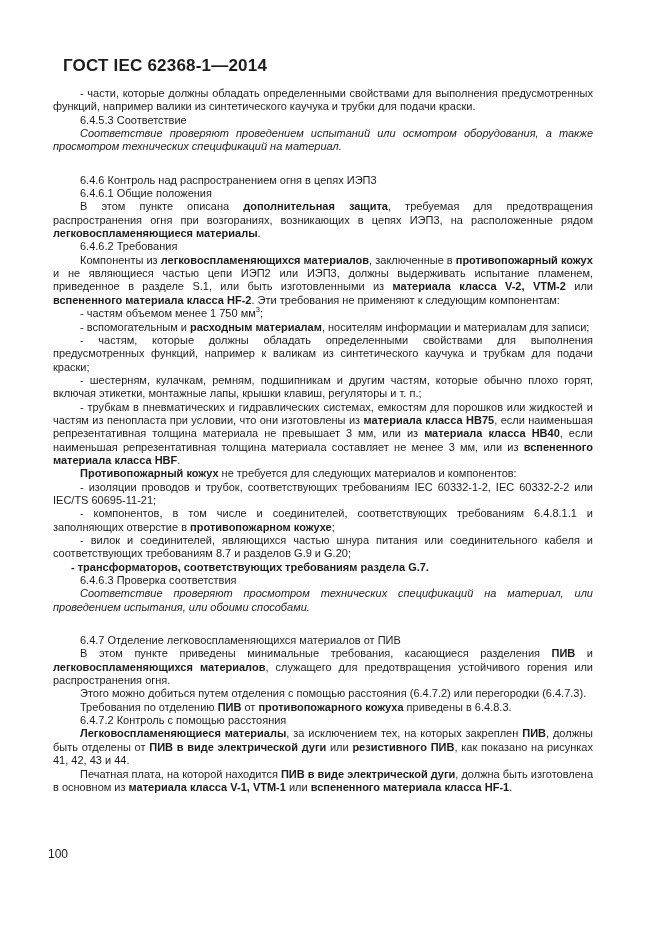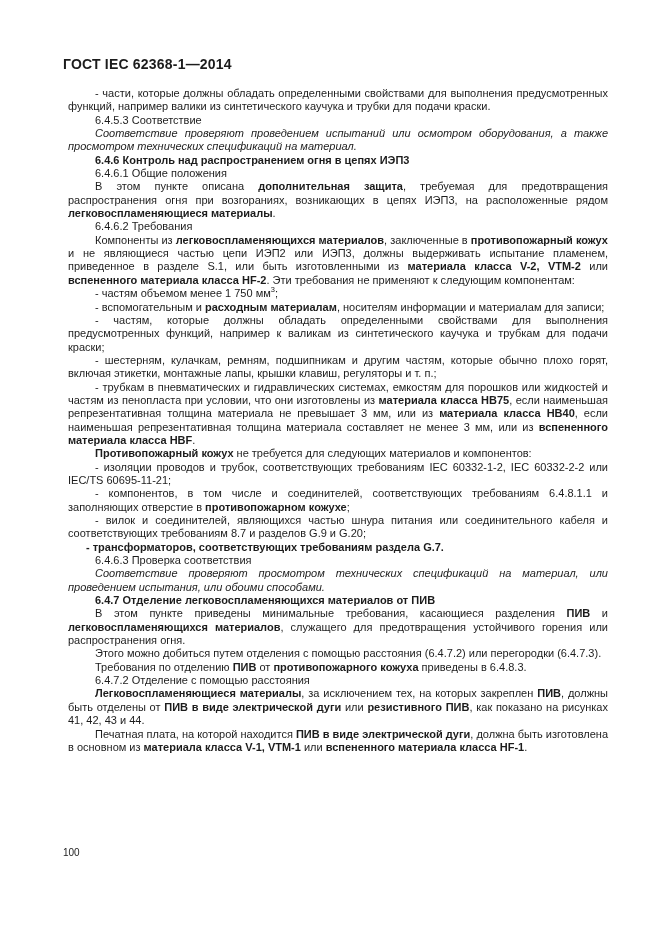--- a/index.html
+++ b/index.html
@@ -7,38 +7,38 @@
     width:661px; height:935px;
     background:#ffffff;
     position:relative;
     font-family:"Liberation Sans", sans-serif;
     color:#1c1c1c;
     overflow:hidden;
   }
   .page { position:absolute; inset:0; background:#ffffff; }
   .doc-header {
     position:absolute; left:63px; top:56px;
-    font-size:14px; font-weight:bold; letter-spacing:0.2px;
+    font-size:17px; font-weight:bold; letter-spacing:0.2px;
     white-space:nowrap;
   }
   .doc-body {
-    position:absolute; left:68px; top:87px; width:540px;
+    position:absolute; left:53px; top:87px; width:540px;
     font-size:11px; line-height:13.35px;
     text-align:justify;
     text-justify:inter-word;
   }
   .para { margin:0; text-indent:27px; }
-  .para.heading { font-weight:bold; }
+  .para.heading { font-weight:normal;margin-top:20px; }
   .para.italic { font-style:italic; }
   .para.indent-small { text-indent:18px;font-weight:bold; }
   .b { font-weight:bold; }
   .doc-body sup { font-size:7.5px; line-height:0; vertical-align:super; }
   .page-number {
-    position:absolute; left:63px; top:847px;
-    font-size:10px;
+    position:absolute; left:48px; top:847px;
+    font-size:12px;
   }
 </style>
 </head>
 <body>
 
 <div class="page">
   <div class="doc-header">ГОСТ IEC 62368-1—2014</div>
   <div class="doc-body">
       <p class="para normal"><span>- части, которые должны обладать определенными свойствами для выполнения предусмотренных функций, например валики из синтетического каучука и трубки для подачи краски.</span></p>
       <p class="para normal"><span>6.4.5.3 Соответствие</span></p>
@@ -57,18 +57,18 @@
       <p class="para normal"><span>- изоляции проводов и трубок, соответствующих требованиям IEC 60332-1-2, IEC 60332-2-2 или IEC/TS 60695-11-21;</span></p>
       <p class="para normal"><span>- компонентов, в том числе и соединителей, соответствующих требованиям 6.4.8.1.1 и заполняющих отверстие в </span><span class="b">противопожарном кожухе</span><span>;</span></p>
       <p class="para normal"><span>- вилок и соединителей, являющихся частью шнура питания или соединительного кабеля и соответствующих требованиям 8.7 и разделов G.9 и G.20;</span></p>
       <p class="para normal indent-small"><span>- трансформаторов, соответствующих требованиям раздела G.7.</span></p>
       <p class="para normal"><span>6.4.6.3 Проверка соответствия</span></p>
       <p class="para italic"><span>Соответствие проверяют просмотром технических спецификаций на материал, или проведением испытания, или обоими способами.</span></p>
       <p class="para heading"><span>6.4.7 Отделение легковоспламеняющихся материалов от ПИВ</span></p>
       <p class="para normal"><span>В этом пункте приведены минимальные требования, касающиеся разделения </span><span class="b">ПИВ</span><span> и </span><span class="b">легковоспламеняющихся материалов</span><span>, служащего для предотвращения устойчивого горения или распространения огня.</span></p>
       <p class="para normal"><span>Этого можно добиться путем отделения с помощью расстояния (6.4.7.2) или перегородки (6.4.7.3).</span></p>
       <p class="para normal"><span>Требования по отделению </span><span class="b">ПИВ</span><span> от </span><span class="b">противопожарного кожуха</span><span> приведены в 6.4.8.3.</span></p>
-      <p class="para normal"><span>6.4.7.2 Отделение с помощью расстояния</span></p>
+      <p class="para normal"><span>6.4.7.2 Контроль с помощью расстояния</span></p>
       <p class="para normal"><span class="b">Легковоспламеняющиеся материалы</span><span>, за исключением тех, на которых закреплен </span><span class="b">ПИВ</span><span>, должны быть отделены от </span><span class="b">ПИВ в виде электрической дуги</span><span> или </span><span class="b">резистивного ПИВ</span><span>, как показано на рисунках 41, 42, 43 и 44.</span></p>
       <p class="para normal"><span>Печатная плата, на которой находится </span><span class="b">ПИВ в виде электрической дуги</span><span>, должна быть изготовлена в основном из </span><span class="b">материала класса V-1, VTM-1</span><span> или </span><span class="b">вспененного материала класса HF-1</span><span>.</span></p>
     </div>
   <div class="page-number">100</div>
 </div>
 
 </body></html>

